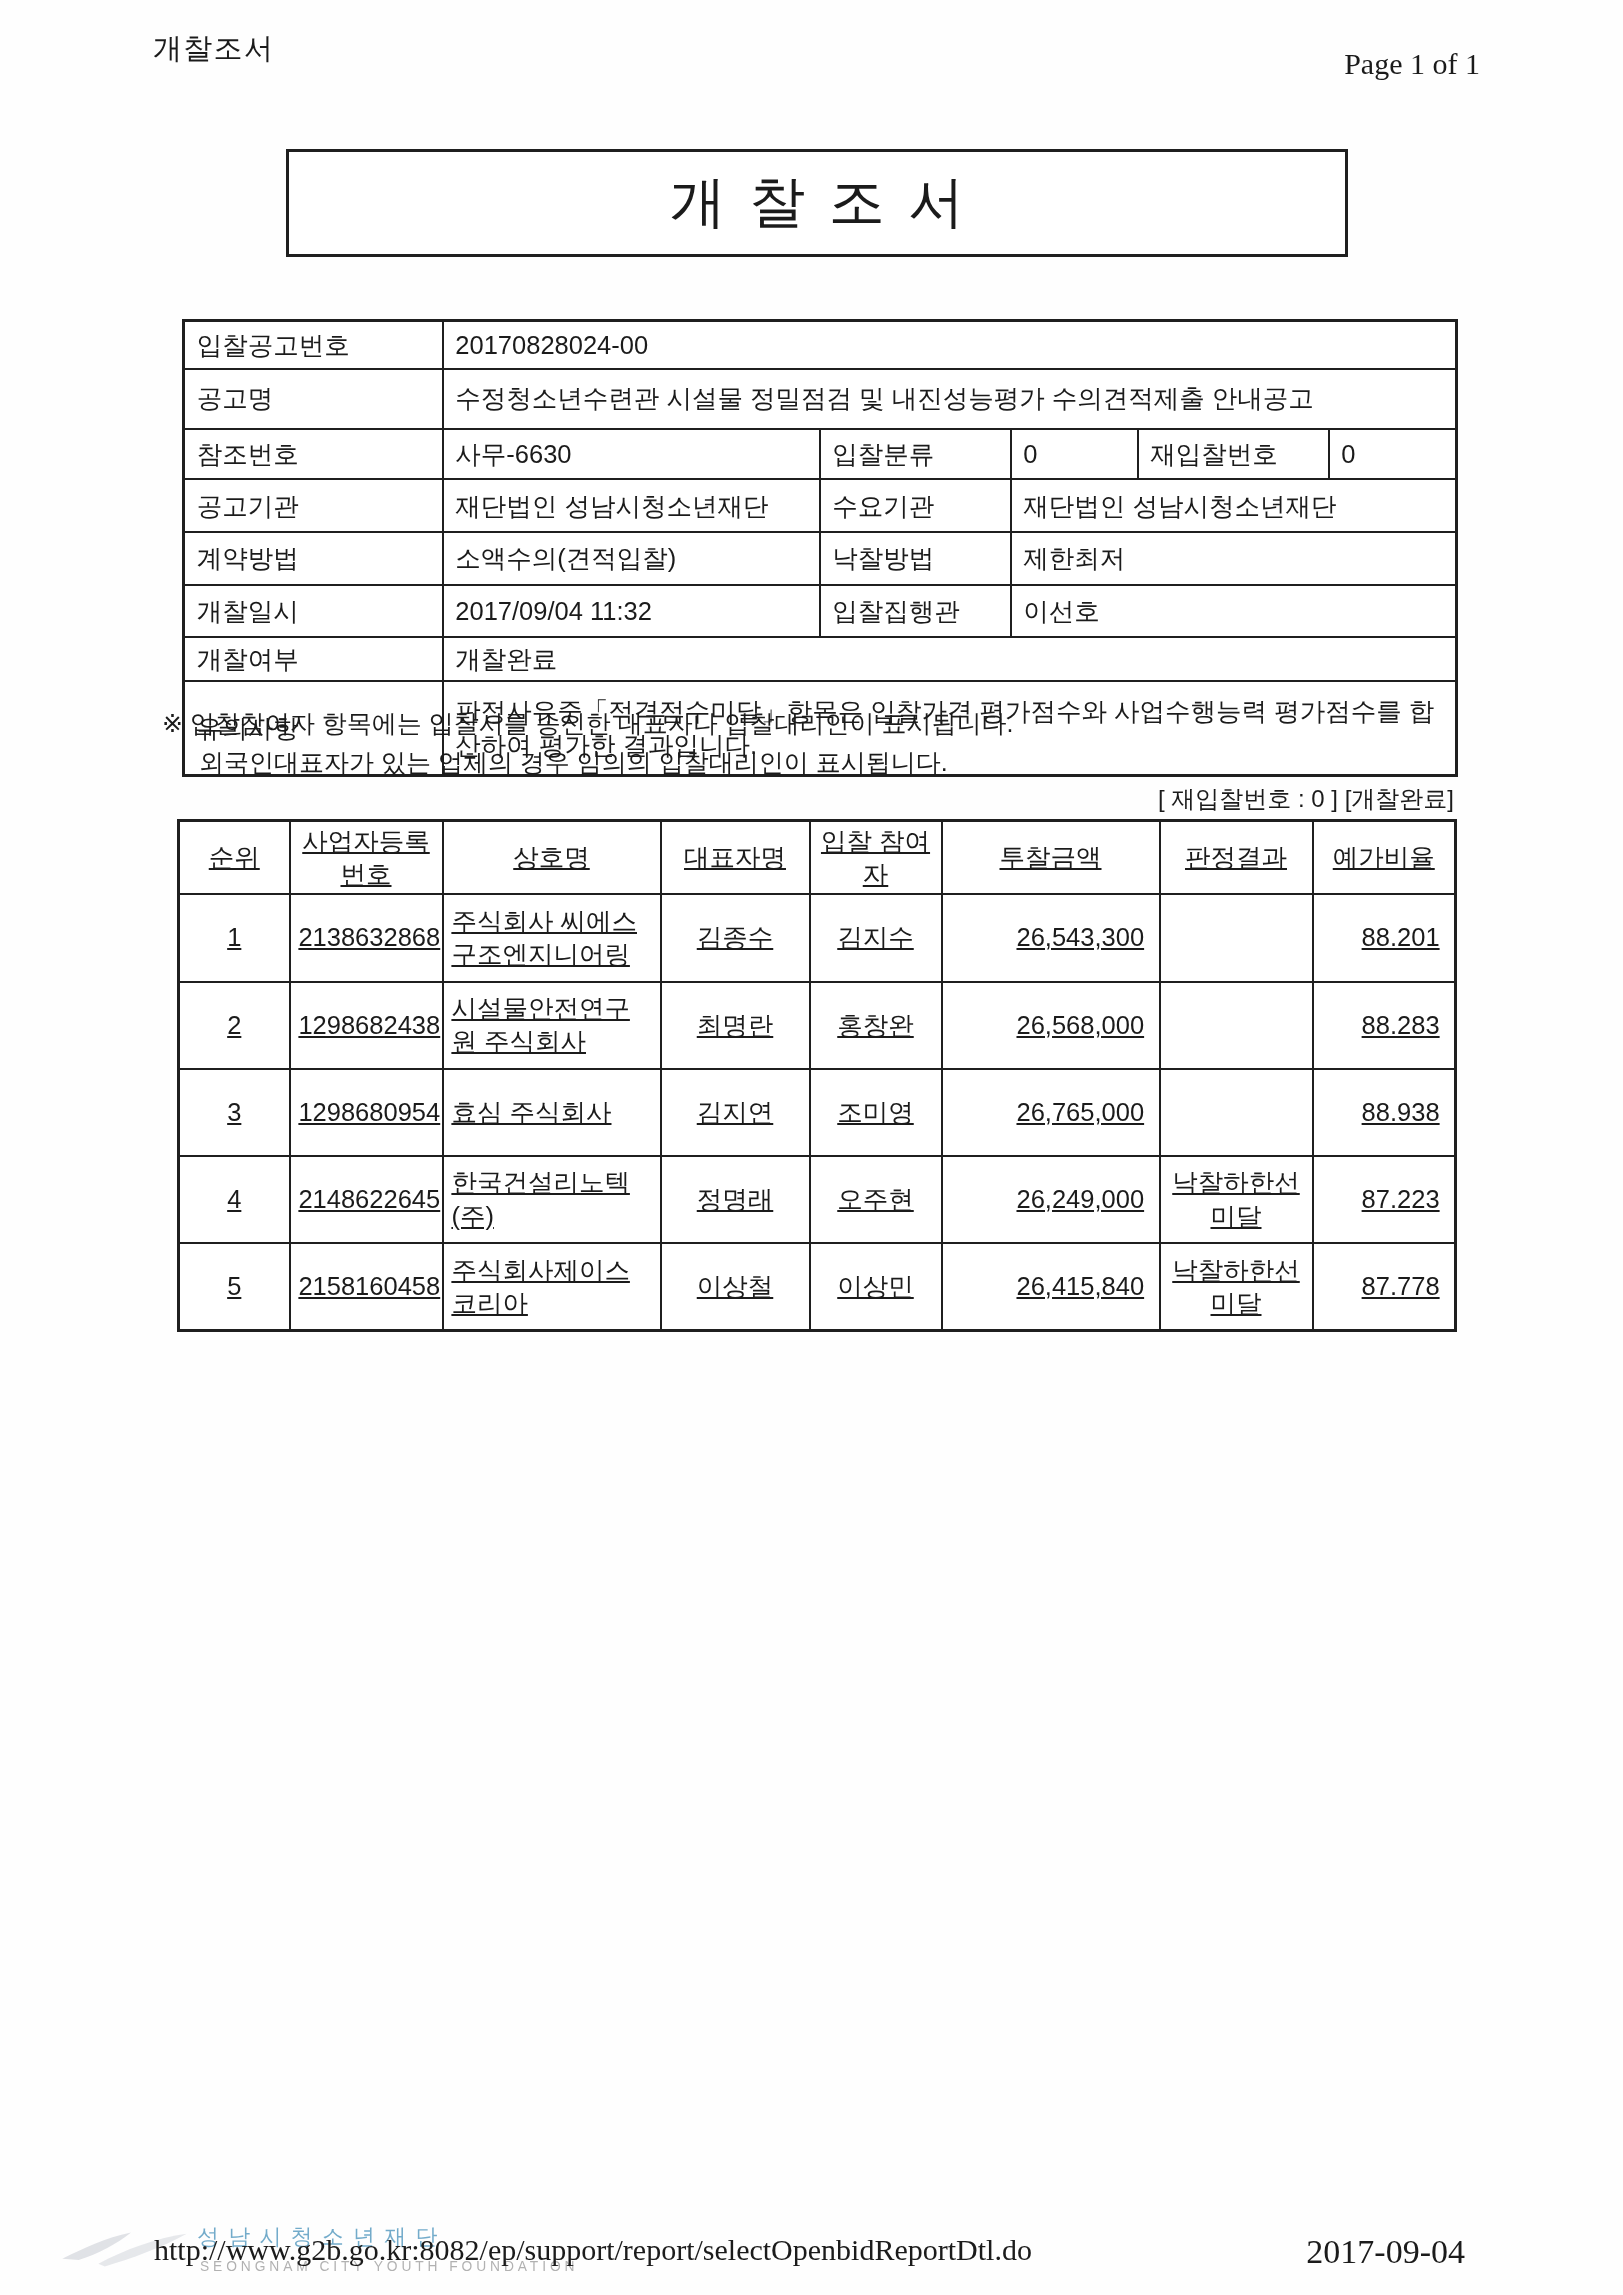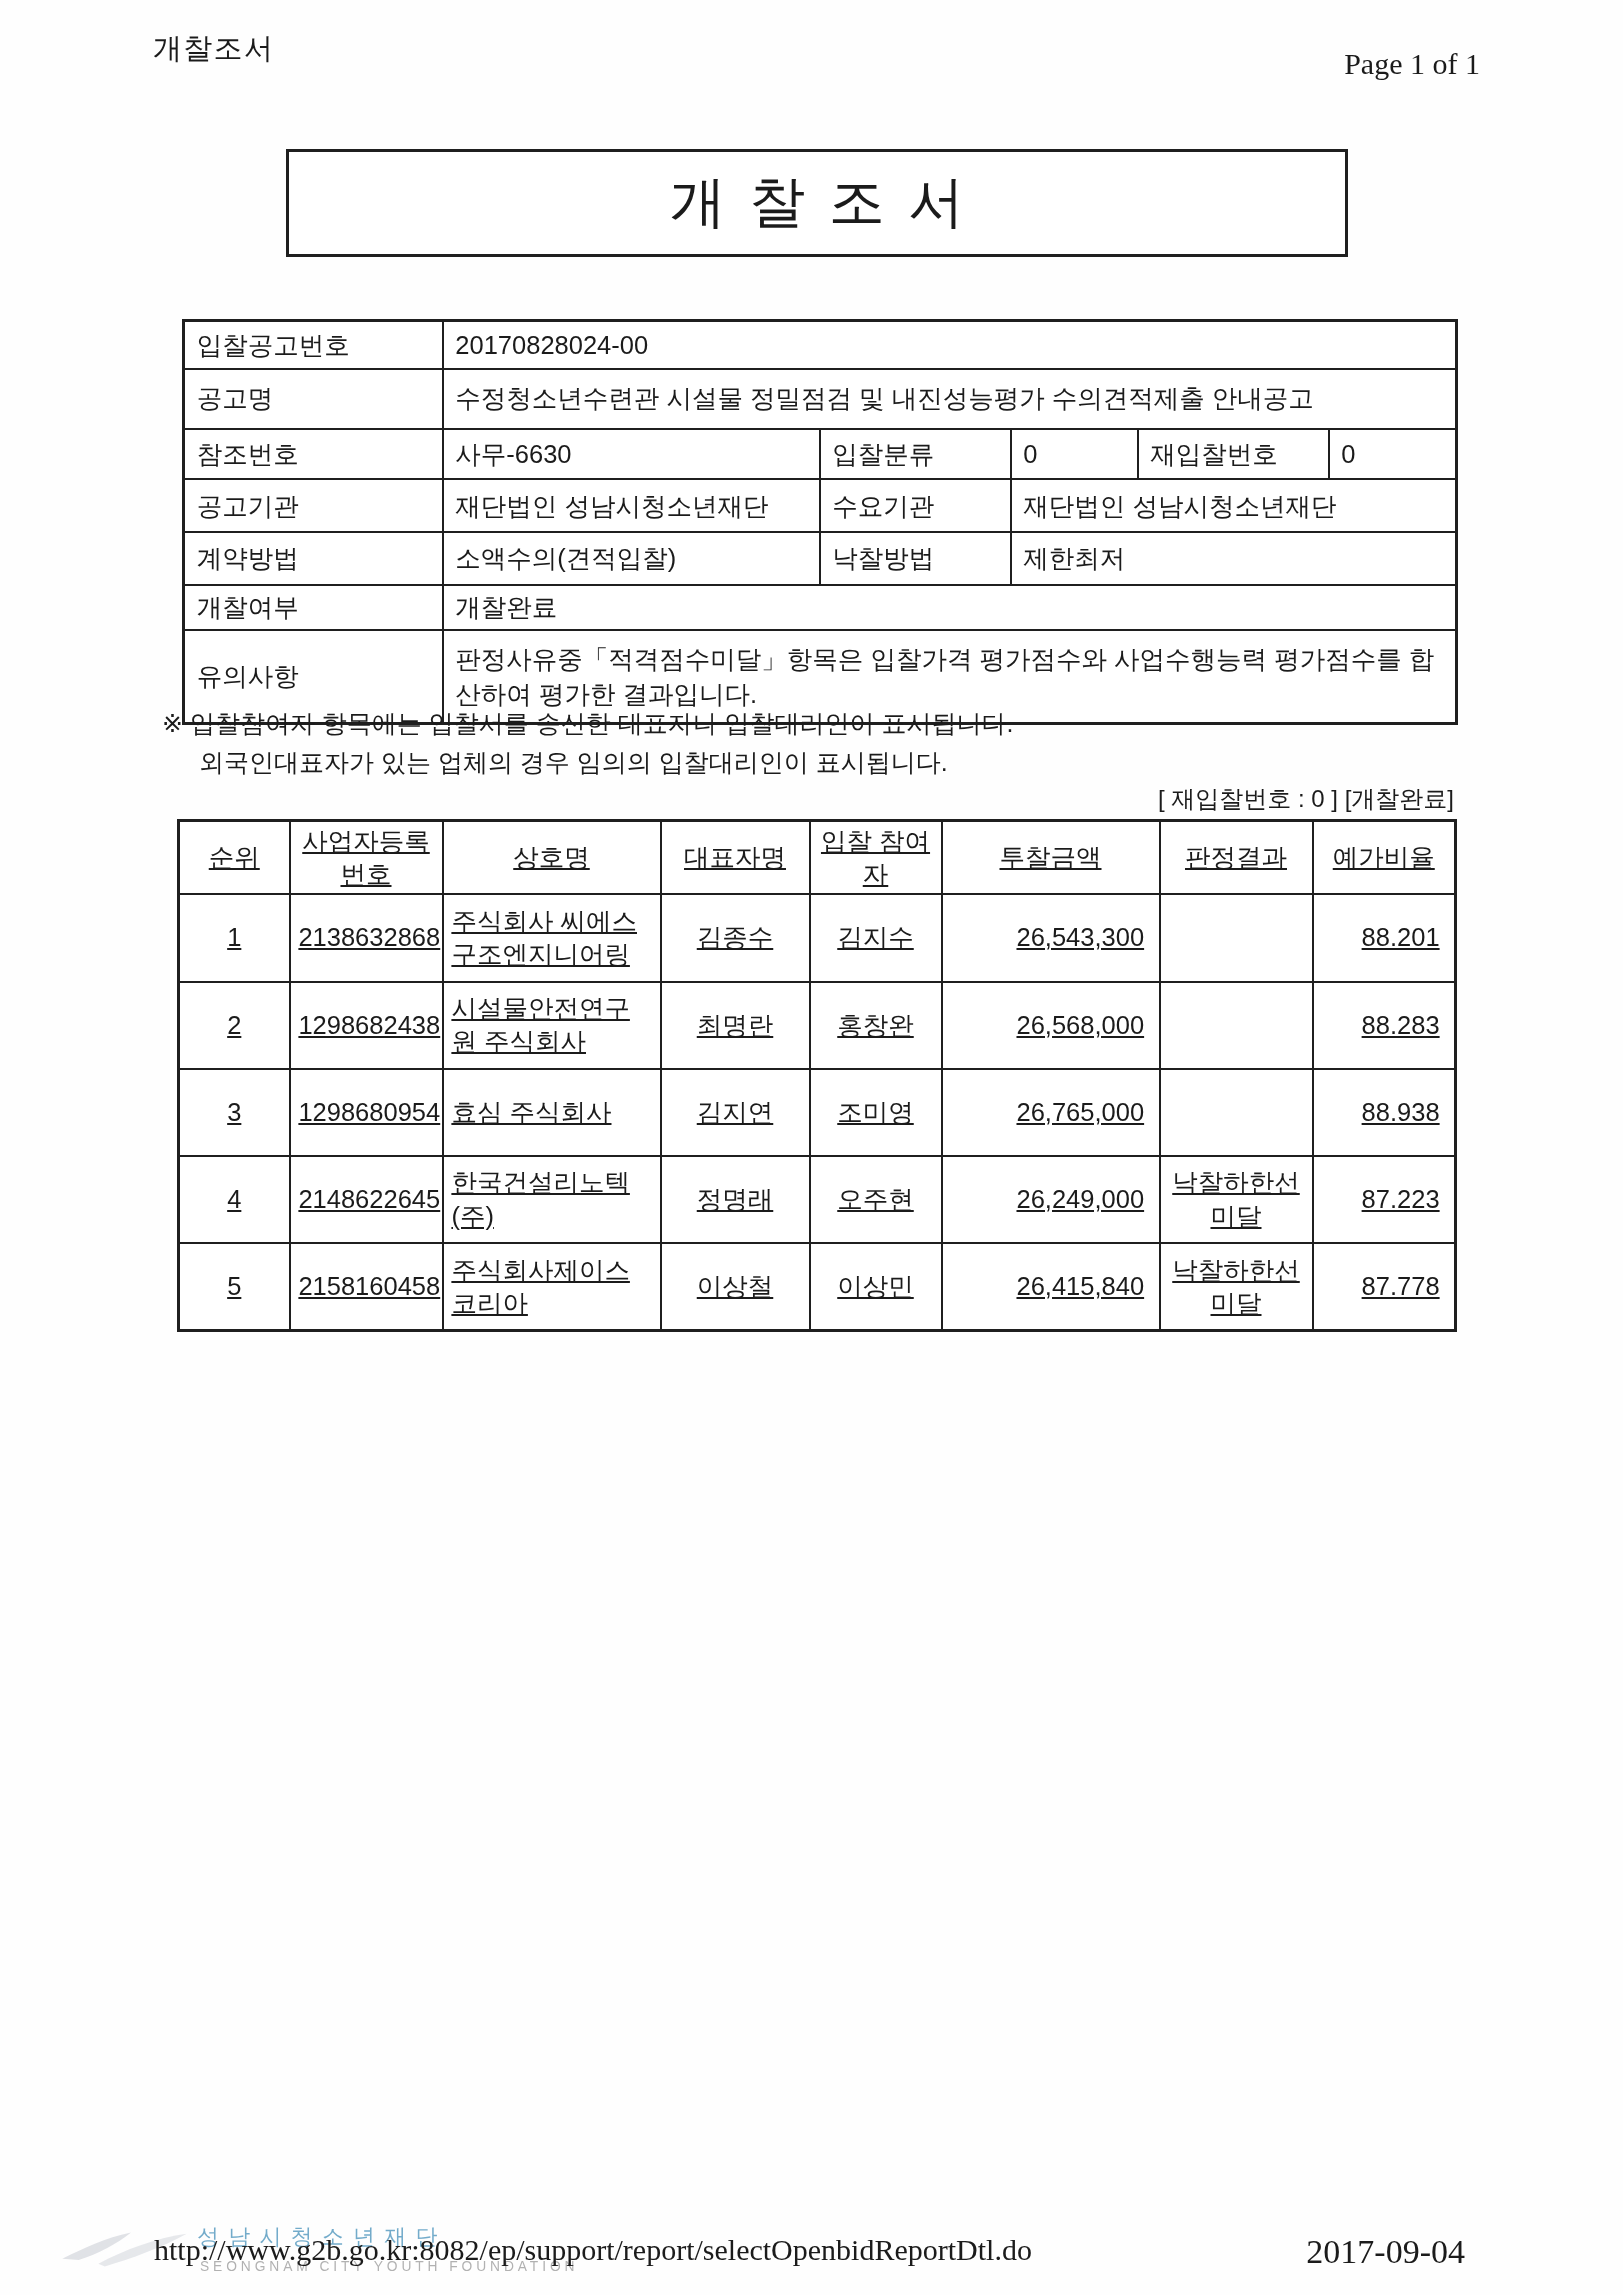--- a/index.html
+++ b/index.html
@@ -107,20 +107,26 @@
       <td class="lbl">공고기관</td>
       <td>재단법인 성남시청소년재단</td>
       <td class="lbl">수요기관</td>
       <td colspan="3">재단법인 성남시청소년재단</td>
     </tr>
     <tr class="r5">
       <td class="lbl">계약방법</td>
       <td>소액수의(견적입찰)</td>
       <td class="lbl">낙찰방법</td>
       <td colspan="3">제한최저</td>
+    </tr>
+    <tr class="r6">
+      <td class="lbl">개찰일시</td>
+      <td>2017/09/04 11:32</td>
+      <td class="lbl">입찰집행관</td>
+      <td colspan="3">이선호</td>
     </tr>
     <tr class="r7">
       <td class="lbl">개찰여부</td>
       <td colspan="5">개찰완료</td>
     </tr>
     <tr class="r8">
       <td class="lbl">유의사항</td>
       <td colspan="5">판정사유중「적격점수미달」항목은 입찰가격 평가점수와 사업수행능력 평가점수를 합산하여 평가한 결과입니다.</td>
     </tr>
   </tbody>

